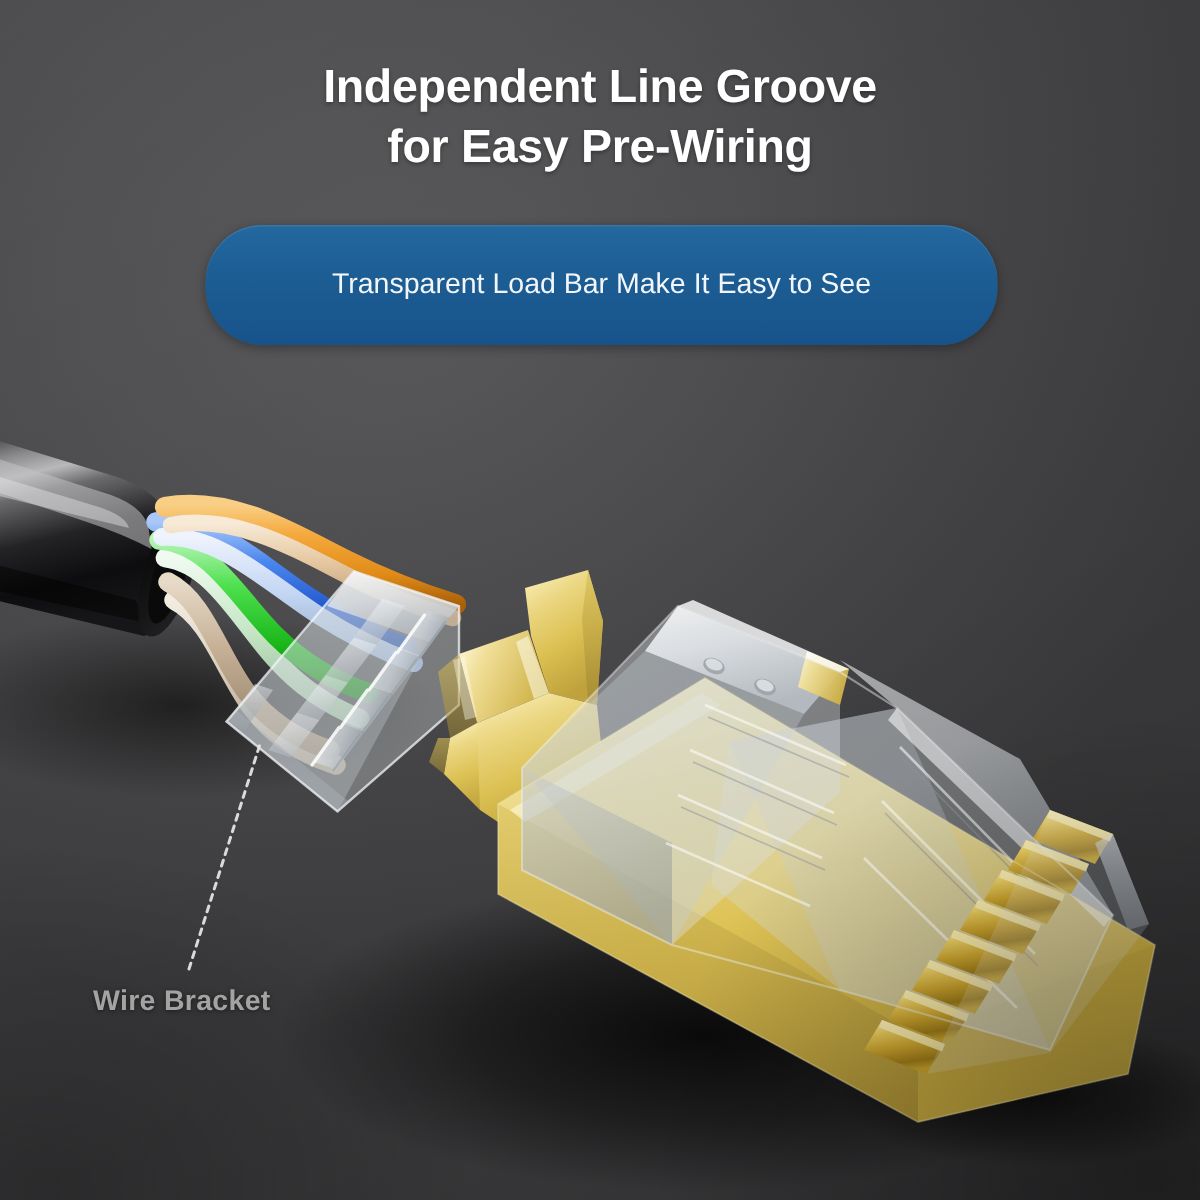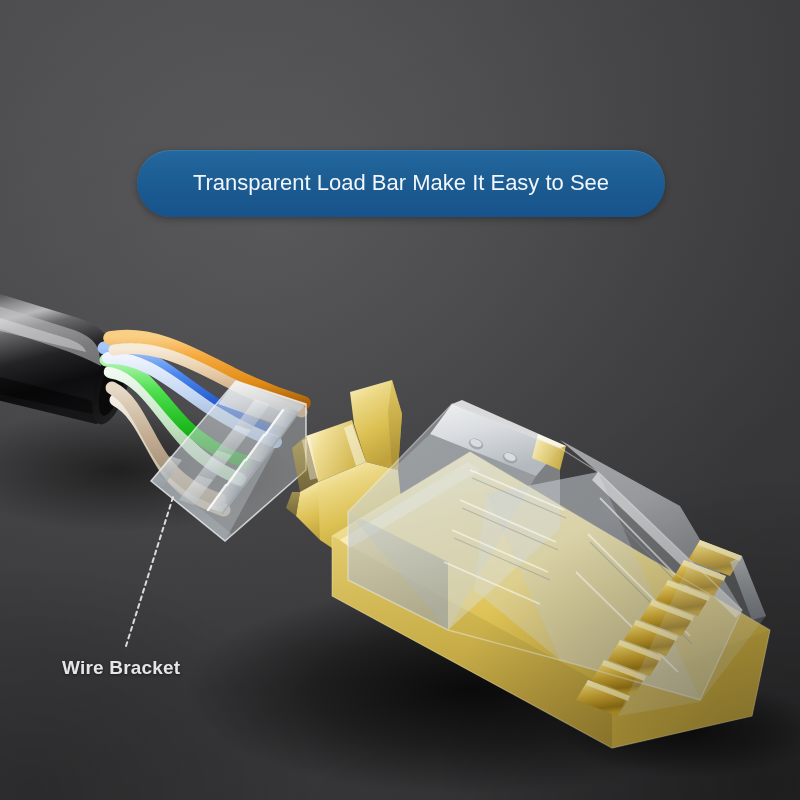--- a/index.html
+++ b/index.html
@@ -53,41 +53,41 @@
     letter-spacing: -0.2px;
     text-shadow: 0 1px 3px rgba(0,0,0,0.35);
   }
   .headline .hl-line { display: block; }
 
   .callout {
     position: absolute;
     left: 137px;
     top: 150px;
     width: 528px;
-    height: 67px;
+    height: 80px;
     border-radius: 38px;
     background: linear-gradient(180deg, #23689f 0%, #1c5d93 45%, #17538a 100%);
     box-shadow: 0 2px 7px rgba(0,0,0,0.32), inset 0 1px 0 rgba(255,255,255,0.10);
     display: flex;
     flex-direction: column;
     align-items: center;
     justify-content: center;
     color: #f2f6fa;
-    font-size: 22px;
+    font-size: 19px;
     line-height: 1.46;
     text-align: center;
   }
   .callout .co-line { display: block; white-space: nowrap; }
 
   
   .annot-label {
     position: absolute;
     left: 62px;
     top: 657px;
-    color: #e5e5e5;
+    color: #a3a3a3;
     font-size: 19px;
     font-weight: bold;
     letter-spacing: 0.2px;
     text-shadow: 0 1px 3px rgba(0,0,0,0.5);
   }
   .leader { position: absolute; left: 0; top: 0; width: 800px; height: 800px; pointer-events: none; }
 
   
   .art { position: absolute; left: 0; top: 0; width: 800px; height: 800px; }
 </style>
@@ -391,20 +391,24 @@
 
         <path d="M 348,512 L 452,404 L 560,448 L 598,472 L 742,610 L 700,700 L 560,660 L 448,630 L 348,580 Z" fill="none" stroke="#eef1f4" stroke-width="1.4" opacity="0.45"></path>
         <path d="M 332,536 L 470,452 L 770,630 L 752,716 L 612,748 L 332,596 Z" fill="none" stroke="#f3e9b8" stroke-width="1.2" opacity="0.4"></path>
       </g>
 
     </g>
   </svg>
 
   <div class="bg-corner-dark"></div>
 
+  <div class="headline">
+    <span class="hl-line">Independent Line Groove</span>
+    <span class="hl-line">for Easy Pre-Wiring</span>
+  </div>
 
   <div class="callout">
     <span class="co-line">Transparent Load Bar Make It Easy to See</span>
   </div>
 
   <svg class="leader" viewBox="0 0 800 800">
     <line x1="126" y1="646" x2="174" y2="494" stroke="#e8e8e8" stroke-width="2" stroke-dasharray="4 4" stroke-linecap="round" opacity="0.92"></line>
   </svg>
 
   <div class="annot-label">Wire Bracket</div>

